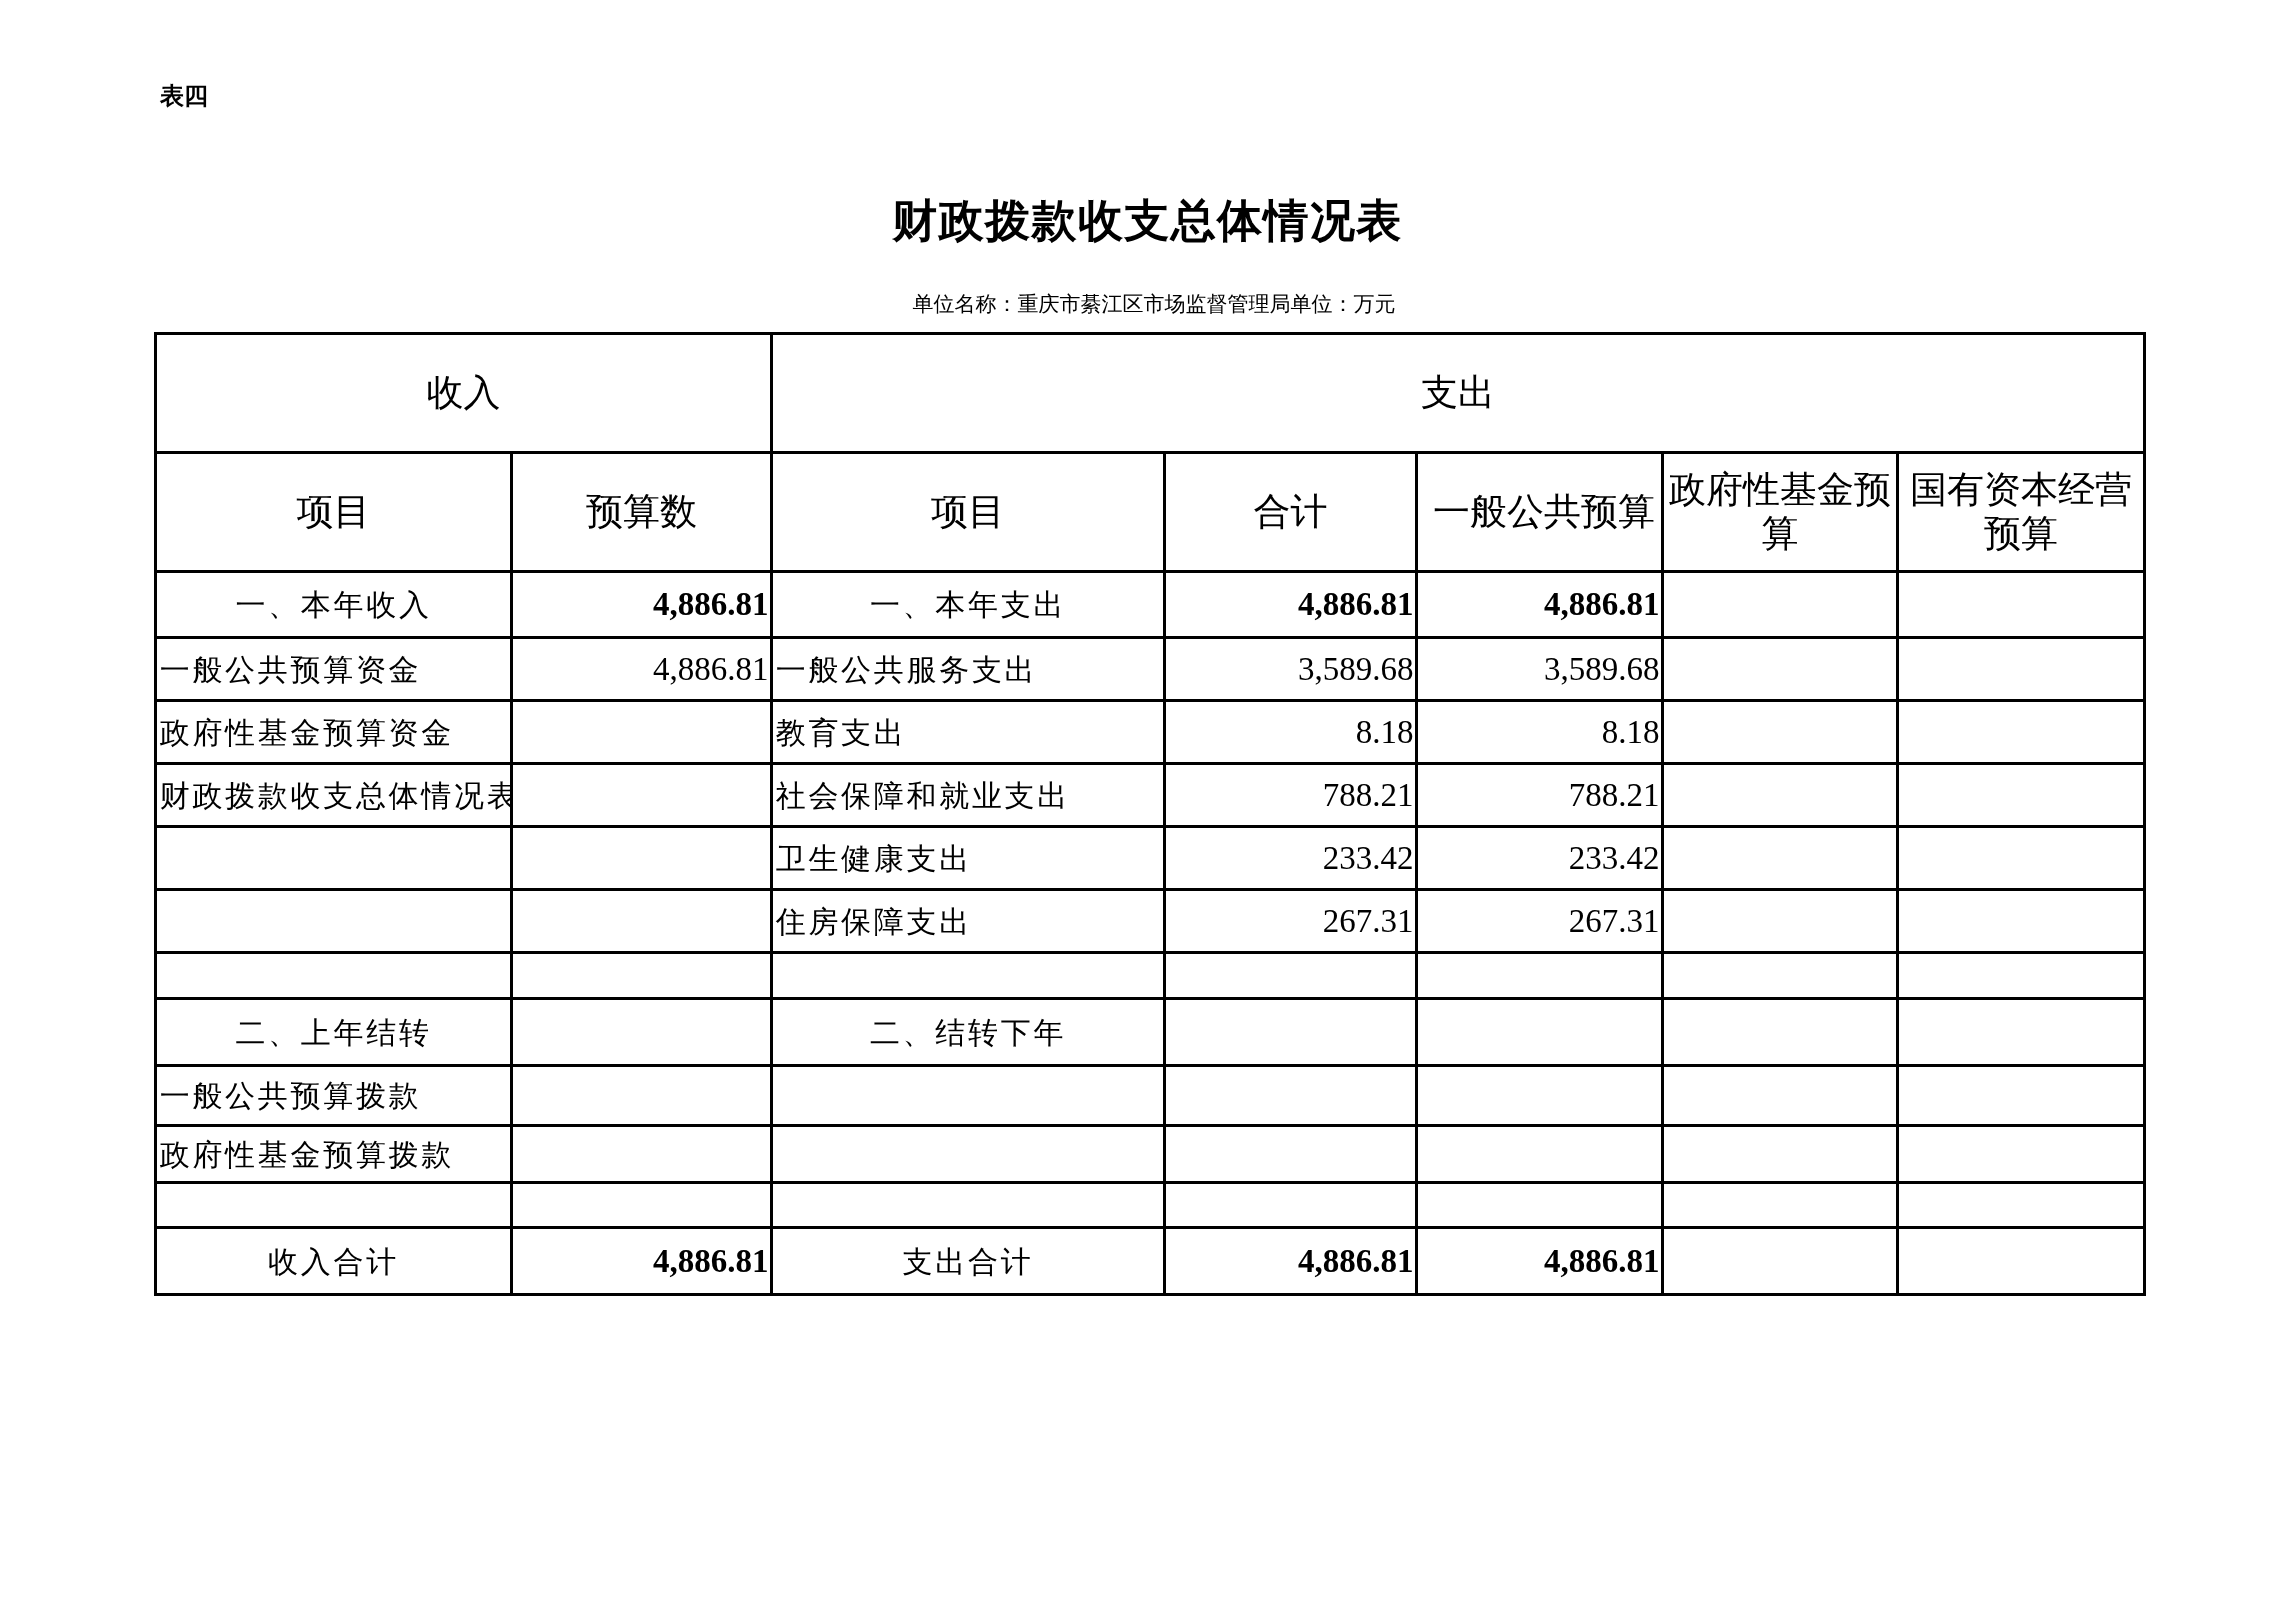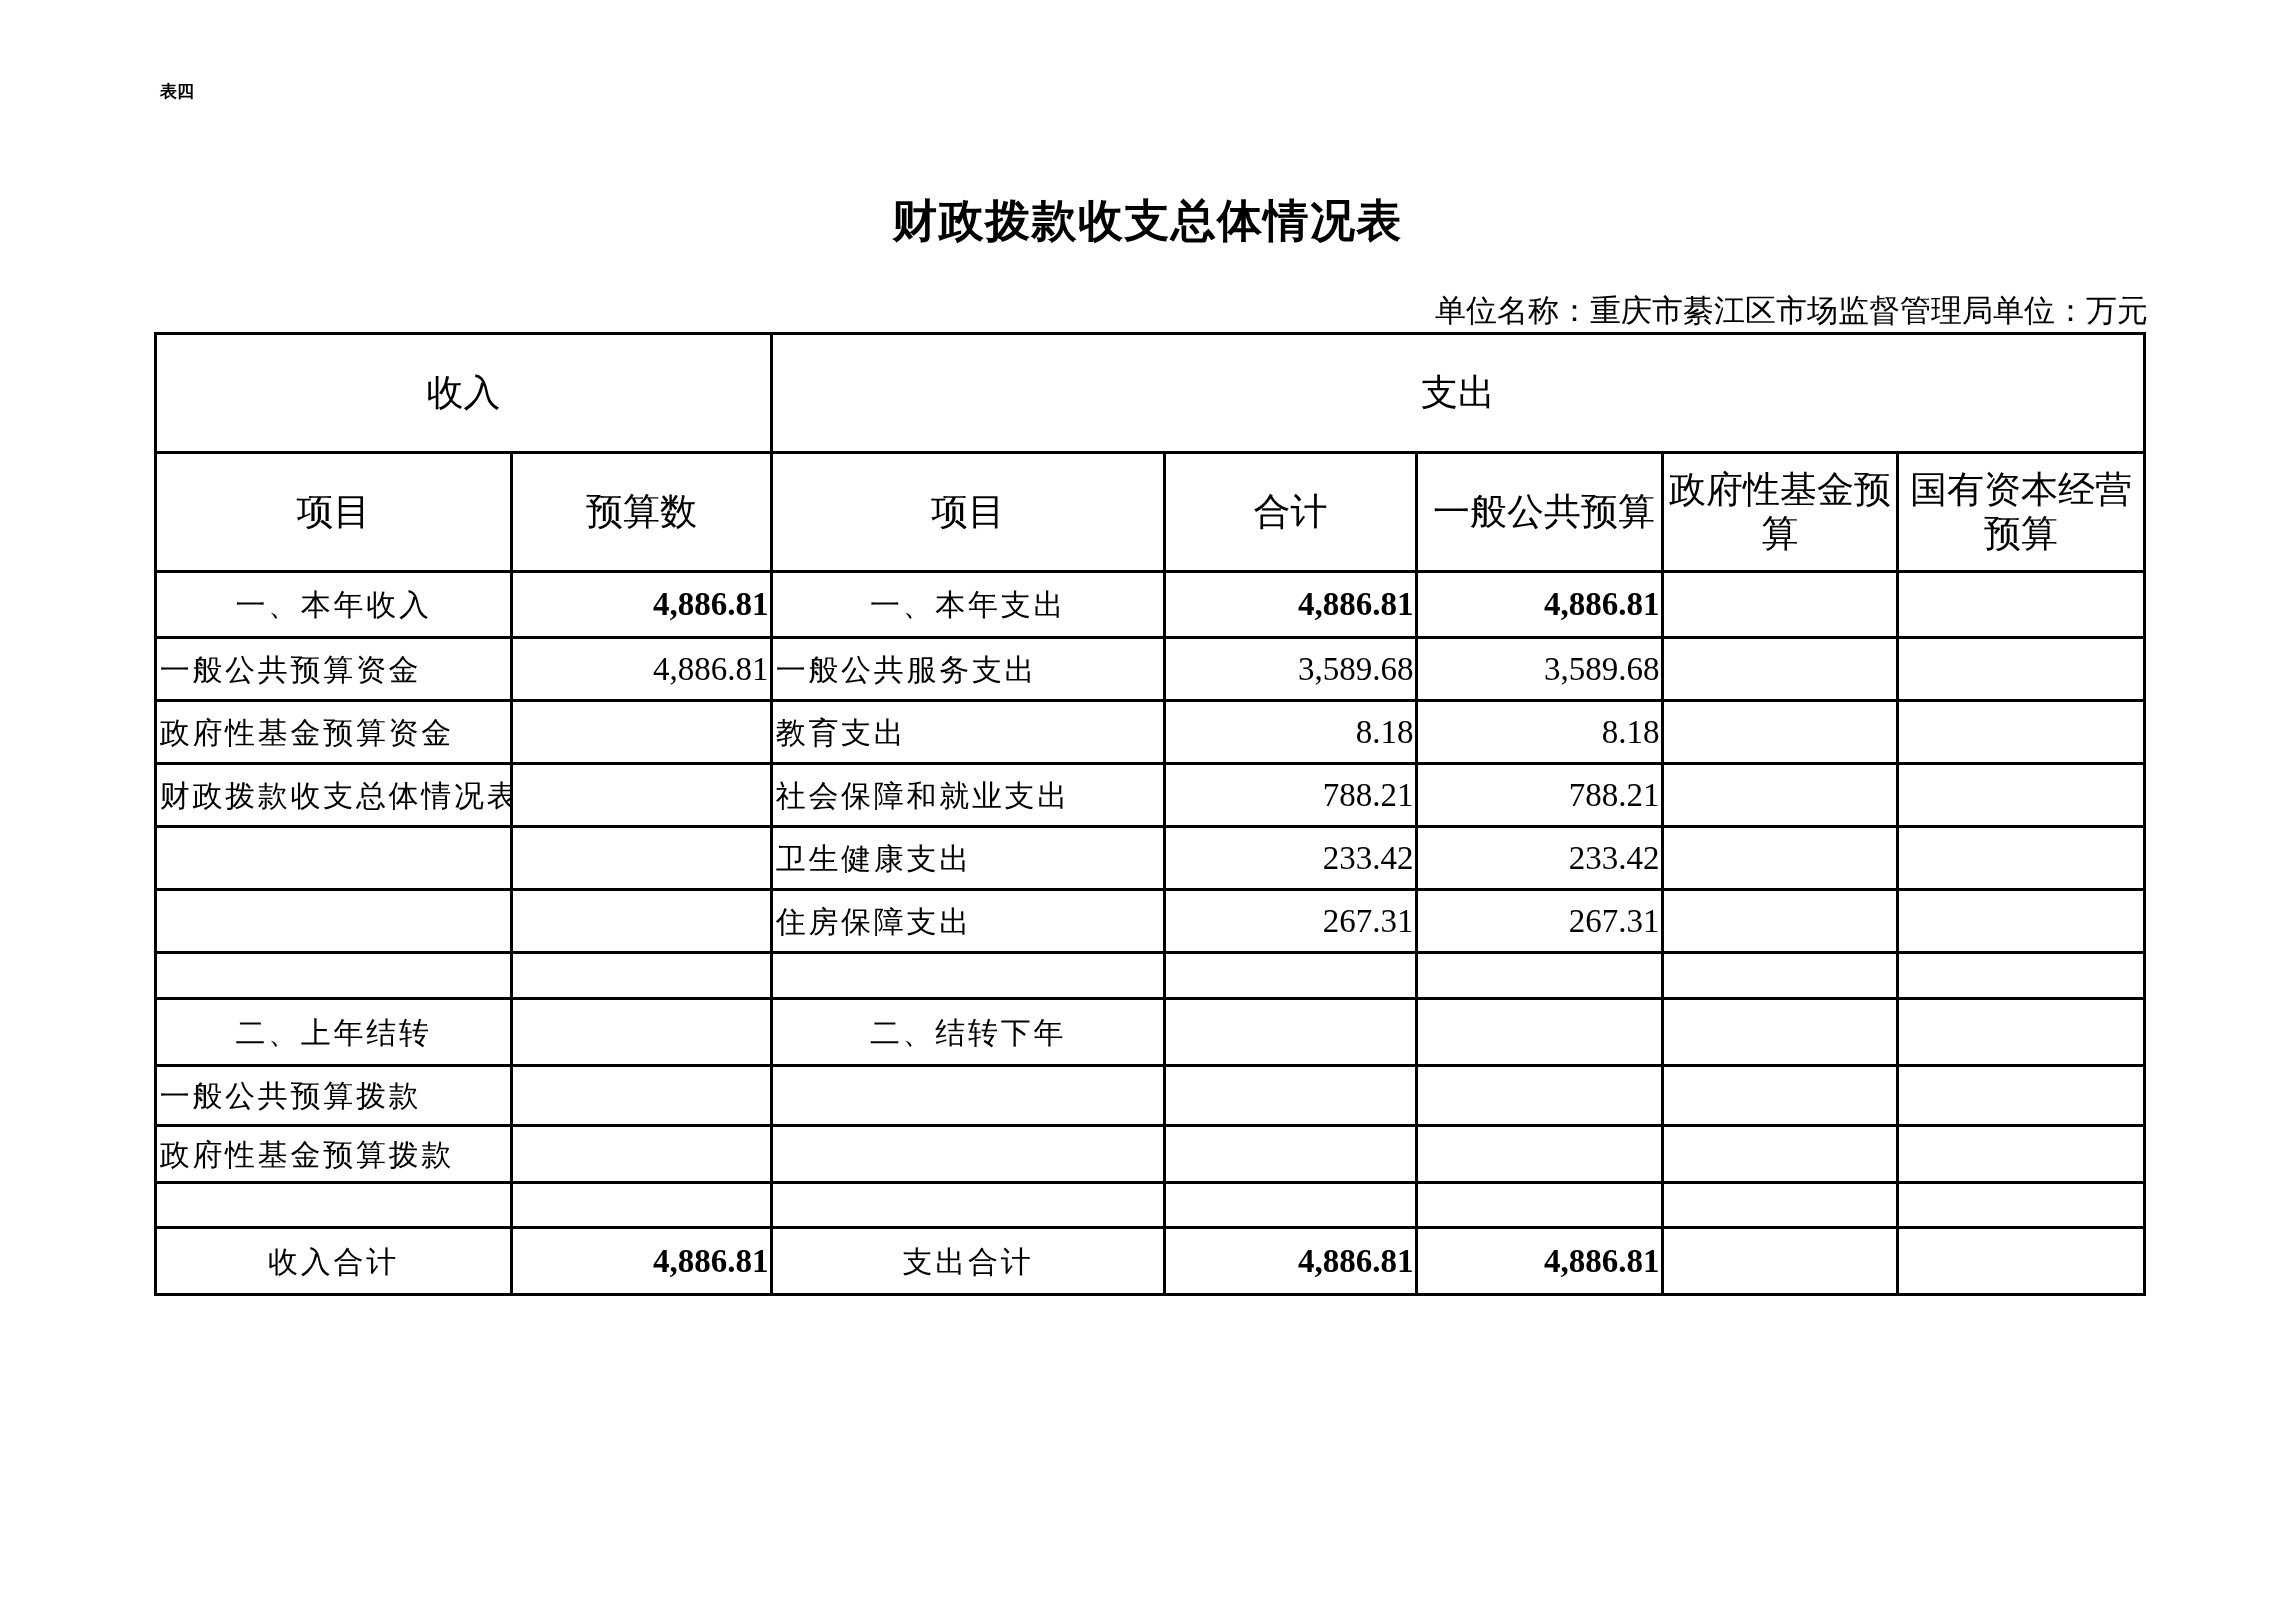--- a/index.html
+++ b/index.html
@@ -1,29 +1,29 @@
 <!DOCTYPE html>
 <html style="font-size:11px"><head>
 <meta charset="utf-8">
 <style>
   html, body { margin: 0; padding: 0; background: #ffffff; }
   body { width: 2295px; height: 1623px; position: relative; overflow: hidden; color: #000; }
   .doc-label {
     position: absolute; left: 160px; top: 80px;
-    font-family: "DejaVu Sans", sans-serif; font-weight: bold; font-size: 17px;
+    font-family: "DejaVu Sans", sans-serif; font-weight: bold; font-size: 24px;
   }
   .doc-title {
     position: absolute; left: 0; right: 0; top: 191px; text-align: center;
     font-family: "DejaVu Serif", serif; font-weight: bold; font-size: 45px; letter-spacing: 1.4px;
     padding-left: 0;
   }
   .unit-row {
     position: absolute; left: 160px; right: 147px; top: 290px;
-    font-family: "DejaVu Serif", serif; font-size: 31px;
-    display: flex; justify-content: flex-end;
+    font-family: "DejaVu Serif", serif; font-size: 21px;
+    display: flex; justify-content: center;
   }
   table.fin {
     position: absolute; left: 154px; top: 332px;
     border-collapse: collapse; table-layout: fixed;
     width: 1988px;
   }
   table.fin td {
     border: 3.4px solid #000; padding: 0 2.7px; overflow: hidden; white-space: nowrap;
     font-family: "DejaVu Serif", serif; font-size: 30px; line-height: 1.1;
   }

